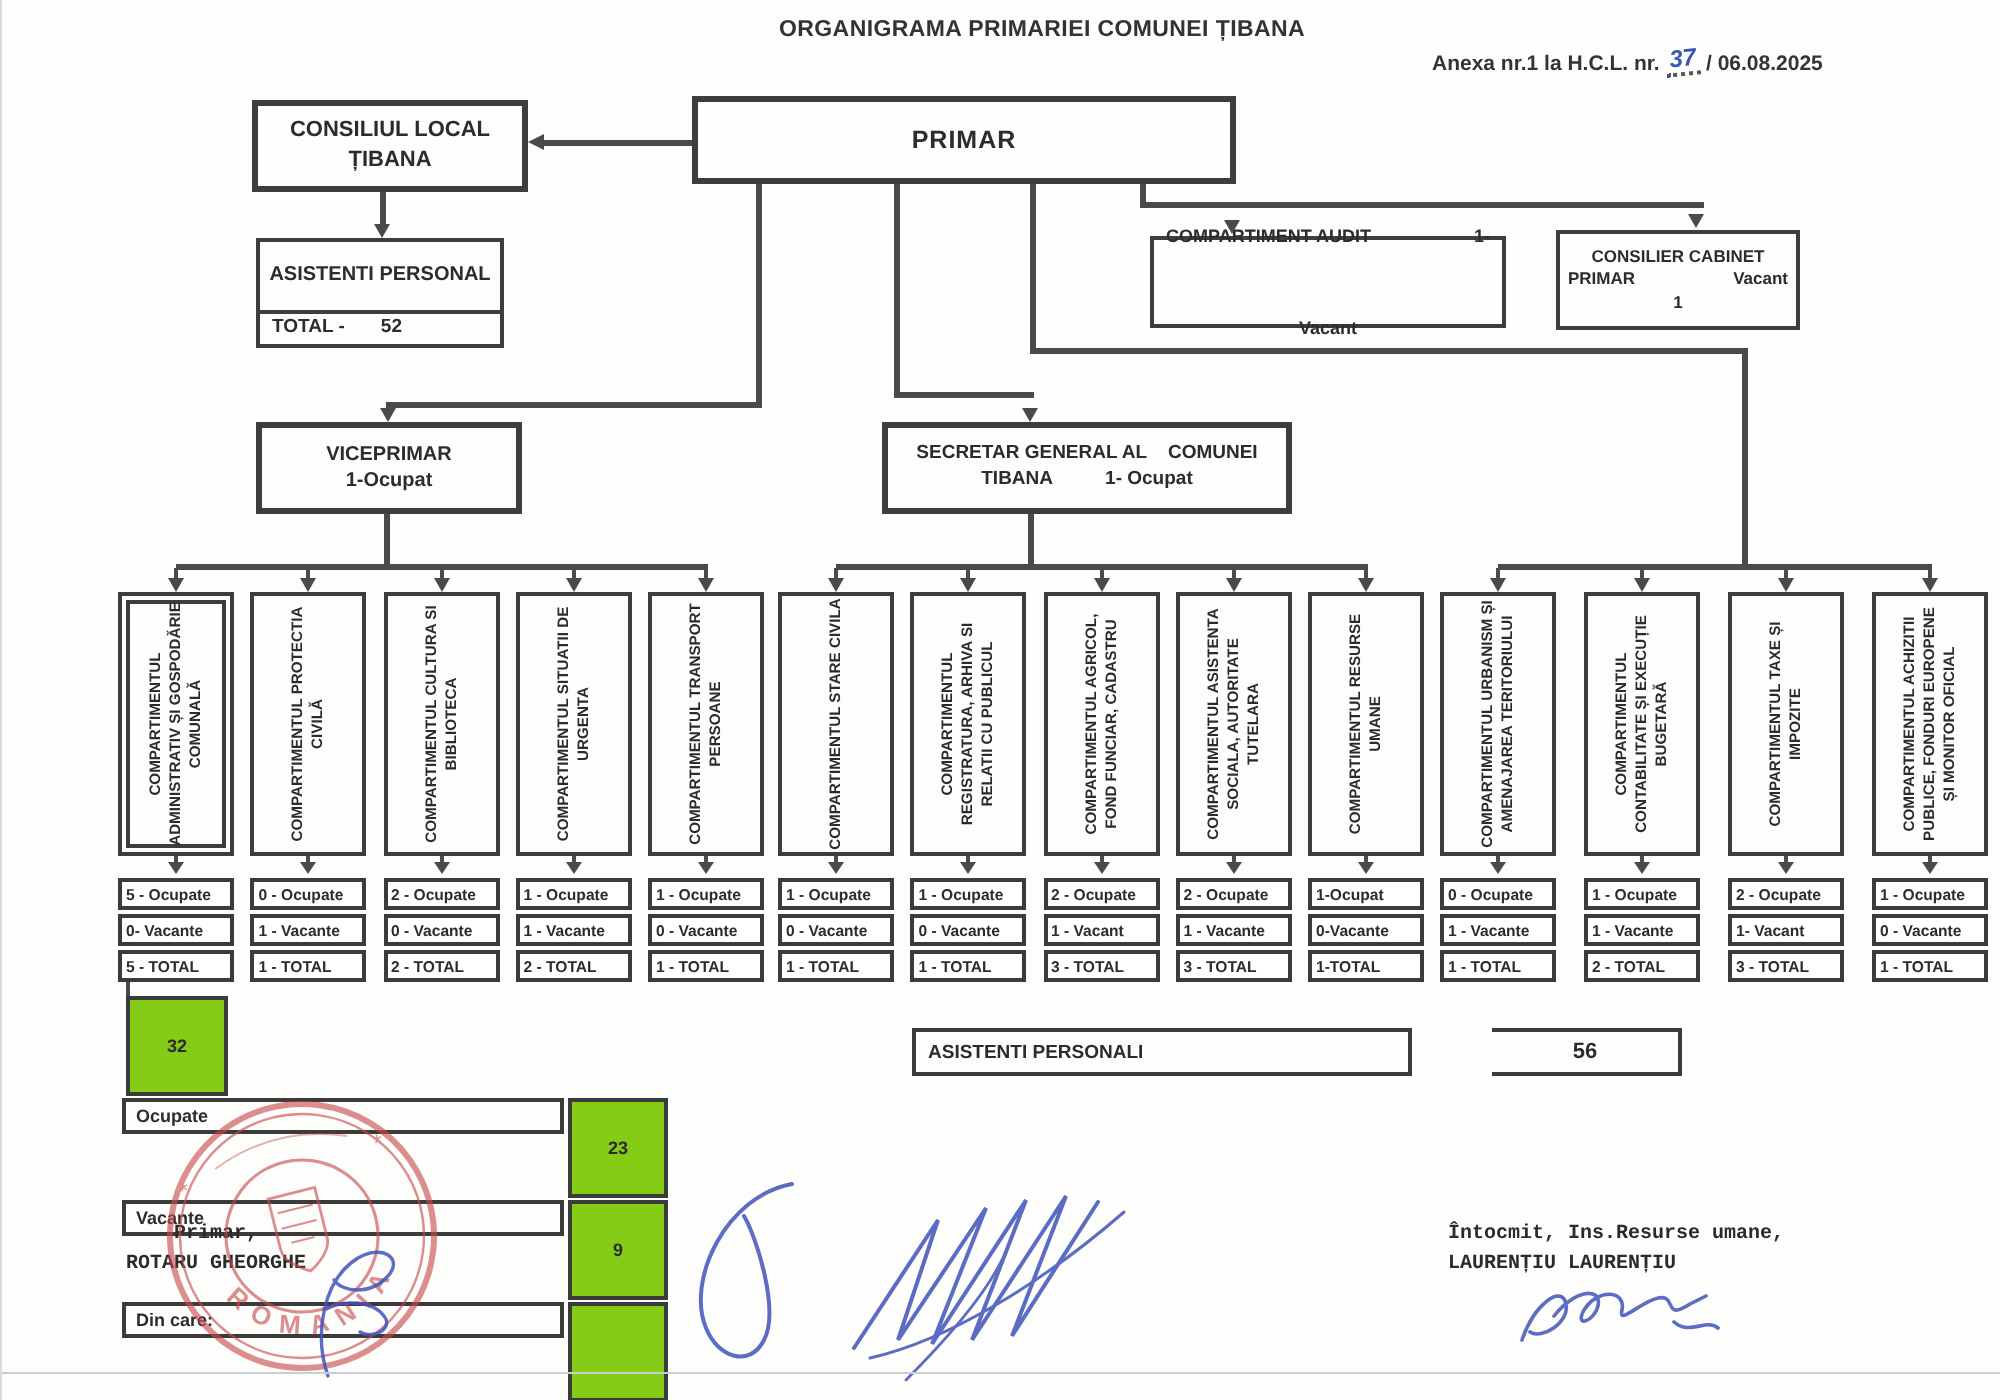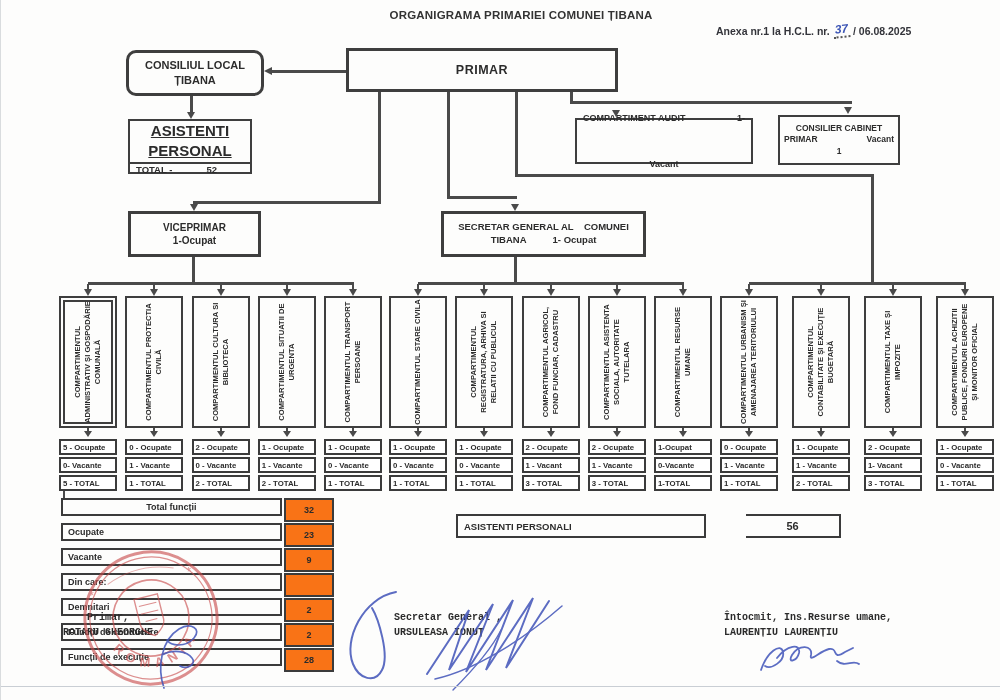--- a/index.html
+++ b/index.html
@@ -13,27 +13,27 @@
   .doc-title{position:absolute;left:300px;top:9px;width:440px;text-align:center;
     font-size:11.5px;font-weight:bold;letter-spacing:.2px;color:#333;}
   .annex{position:absolute;left:715px;top:24px;font-size:10.5px;font-weight:bold;color:#33343a;white-space:nowrap;}
   .annex .hand{color:#3c55b5;font-style:italic;font-size:12px;padding:0 2px;
     border-bottom:2px dotted #555;display:inline-block;transform:rotate(-6deg) translateY(-2px);}
   
   .obox{position:absolute;border:3px solid #3e3e3e;background:#fdfdfc;box-sizing:border-box;
     display:flex;flex-direction:column;justify-content:center;align-items:center;
     font-weight:bold;text-align:center;line-height:1.35;}
   .ws-pre{white-space:pre;}
-  #consiliul-box{left:125px;top:50px;width:138px;height:46px;font-size:11px;border-radius:10px;}
+  #consiliul-box{left:125px;top:50px;width:138px;height:46px;font-size:11px;}
   #primar-box{left:345px;top:48px;width:272px;height:44px;font-size:12.5px;letter-spacing:.5px;}
   #asistenti-box{left:127px;top:119px;width:124px;height:55px;border-width:2.5px;padding:0;justify-content:flex-start;}
-  #asistenti-box .ttl{flex:1;display:flex;align-items:center;font-size:15px;text-decoration:underline;}
+  #asistenti-box .ttl{flex:1;display:flex;align-items:center;font-size:10px;}
   #asistenti-box .total-row{width:100%;border-top:2.5px solid #3e3e3e;display:flex;align-items:center;
      font-size:9.5px;height:17px;box-sizing:border-box;padding:0 6px;}
-  #asistenti-box .total-row .v{margin-left:34px;}
+  #asistenti-box .total-row .v{margin-left:18px;}
   #audit-box{left:574px;top:118px;width:178px;height:46px;border-width:2.5px;padding:2px 6px;font-size:9px;box-sizing:border-box;gap:33px;}
   #audit-box .r1{width:100%;display:flex;justify-content:space-between;}
   #consilier-box{left:777px;top:115px;width:122px;height:50px;border-width:2.5px;font-size:8.5px;padding:1px 4px;box-sizing:border-box;}
   #consilier-box .r2{width:100%;display:flex;justify-content:space-between;}
   #viceprimar-box{left:127px;top:211px;width:133px;height:46px;font-size:10px;}
   #secretar-box{left:440px;top:211px;width:205px;height:46px;font-size:9.5px;}
   
   .ln{position:absolute;background:#4a4a4a;}
   .tri-down{position:absolute;width:0;height:0;border-left:4px solid transparent;
     border-right:4px solid transparent;border-top:7px solid #4a4a4a;}
@@ -59,22 +59,22 @@
     transform:translate(-50%,-50%) rotate(-90deg);display:flex;align-items:center;justify-content:center;
     text-align:center;font-size:7.6px;font-weight:bold;line-height:1.3;color:#2b2b2b;}
   .stat-cell{height:12px;border:2px solid #3b3b3b;margin-top:2px;background:#fff;
     font-size:7.8px;font-weight:bold;display:flex;align-items:center;padding-left:2px;white-space:nowrap;overflow:hidden;}
   .stat-cell:first-of-type{margin-top:0;}
   
   #summary-table{position:absolute;left:60px;top:498px;width:273px;}
   .sum-row{display:flex;margin-bottom:1px;}
   .sum-label{width:211px;border:2px solid #3b3b3b;background:#fdfdfc;font-size:9px;font-weight:bold;
     height:12px;display:flex;align-items:center;padding:1px 5px;}
-  .sum-value{width:47px;border:2px solid #3b3b3b;border-left-width:2px;margin-left:2px;background:#f97316;
-    font-size:9px;font-weight:bold;height:12px;display:flex;align-items:center;justify-content:center;padding:4px 0;}
+  .sum-value{width:47px;border:2px solid #3b3b3b;border-left-width:2px;margin-left:2px;background:#84cc16;
+    font-size:9px;font-weight:bold;height:12px;display:flex;align-items:center;justify-content:center;padding:17px 0;}
   .sum-row.header .sum-label{justify-content:center;}
   
   #asistenti-bar{position:absolute;left:455px;top:514px;width:385px;height:24px;display:flex;box-sizing:border-box;}
   #asistenti-bar .lbl{flex:1;border:2px solid #3b3b3b;display:flex;align-items:center;padding-left:6px;
     font-size:9.5px;font-weight:bold;background:#fdfdfc;}
   #asistenti-bar .val{width:93px;border:2px solid #3b3b3b;border-left:none;display:flex;align-items:center;
     justify-content:center;font-size:11px;font-weight:bold;background:#fdfdfc;margin-left:40px;}
   
   .sig-block{position:absolute;font-size:10px;font-weight:bold;line-height:1.5;color:#2b2b2b;font-family:Liberation Mono, monospace;}
   #sig-primar{left:62px;top:610px;}
@@ -325,21 +325,20 @@
       </div>
       <div class="mid-arrow"></div>
       <div class="stat-cell">1 - Ocupate</div>
       <div class="stat-cell">0 - Vacante</div>
       <div class="stat-cell">1 - TOTAL</div>
     </div>
   </div>
 
   <div id="summary-table">
     <div class="sum-row header">
-      <div class="sum-label">Total funcții</div>
       <div class="sum-value">32</div>
     </div>
     <div id="summary-body">
     <div class="sum-row">
       <div class="sum-label">Ocupate</div>
       <div class="sum-value">23</div>
     </div>
 
     <div class="sum-row">
       <div class="sum-label">Vacante</div>
@@ -369,24 +368,20 @@
   </div>
 
   <div id="asistenti-bar">
     <div class="lbl">ASISTENTI PERSONALI</div>
     <div class="val">56</div>
   </div>
 
   <div class="sig-block" id="sig-primar">
     <div class="l1">Primar,</div>
     <div>ROTARU GHEORGHE</div>
-  </div>
-  <div class="sig-block" id="sig-secretar">
-    <div>Secretar General ,</div>
-    <div>URSULEASA IONUȚ</div>
   </div>
   <div class="sig-block" id="sig-intocmit">
     <div>Întocmit, Ins.Resurse umane,</div>
     <div>LAURENȚIU LAURENȚIU</div>
   </div>
 
   <svg id="ink-layer" viewBox="0 0 1000 700">
     <g transform="rotate(-14 150 618)" stroke="#c84b4b" fill="none" opacity="0.62">
       <circle cx="150" cy="618" r="66" stroke-width="3"></circle>
       <circle cx="150" cy="618" r="61" stroke-width="1.2"></circle>

